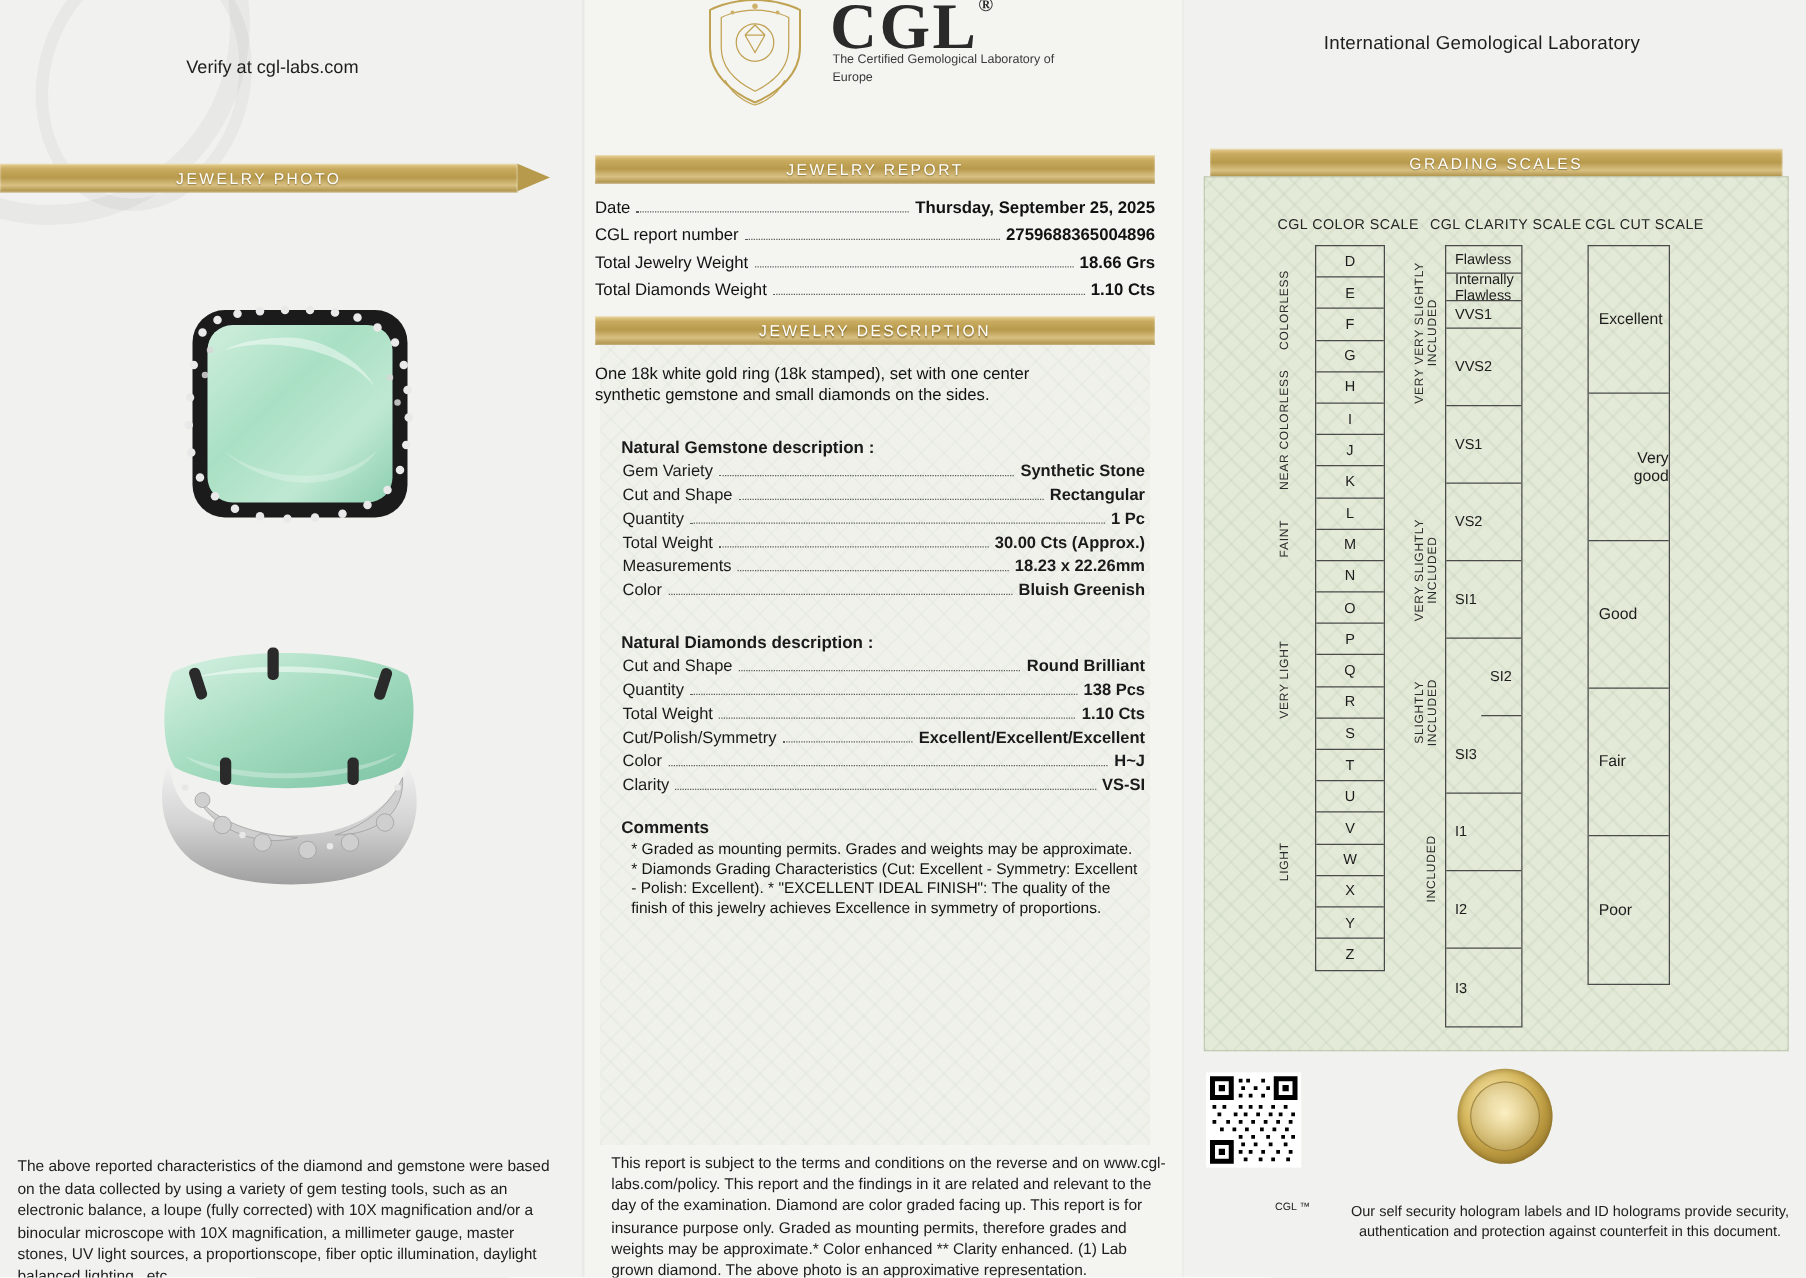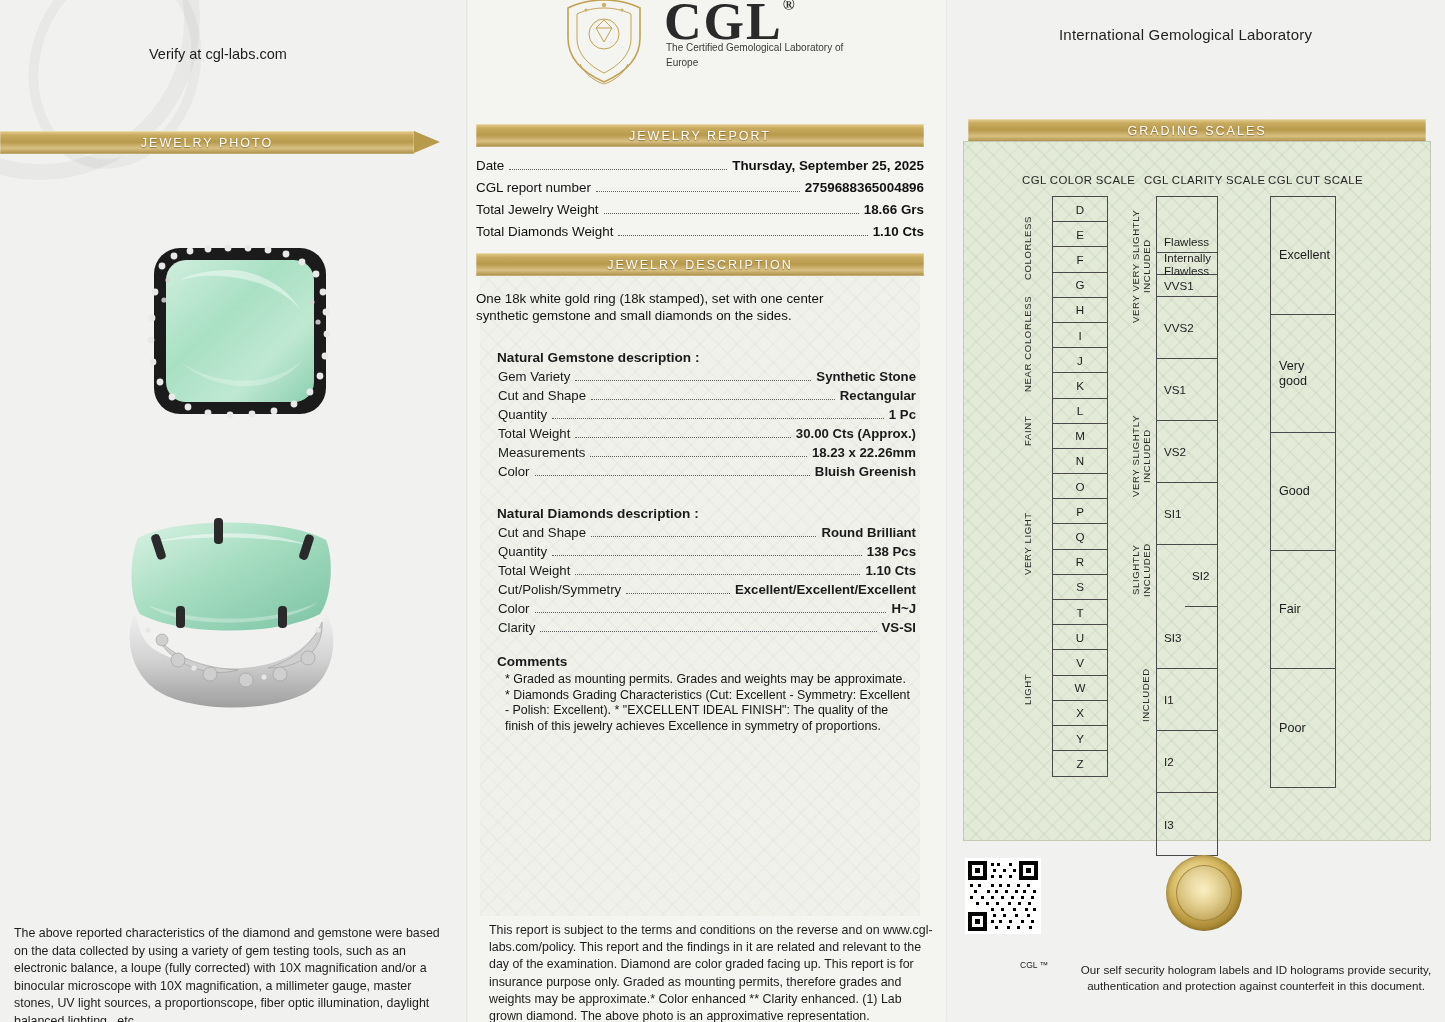--- a/index.html
+++ b/index.html
@@ -177,21 +177,21 @@
   }
 
   #clarity-ladder { left: 1156px; top: 196px; width: 62px; }
   .crow {
     border-bottom: 1.2px solid #4a4a4a; padding-left: 7px;
     display: flex; align-items: center;
     font-size: 11.6px; color: #1c1c1c;
   }
   .crow:last-child { border-bottom: none; }
 
-  #cut-ladder { left: 1270px; top: 196px; width: 66px; }
+  #cut-ladder { left: 1270px; top: 196px; width: 66px; text-align: right; }
   .cutrow {
     border-bottom: 1.2px solid #4a4a4a; padding-left: 8px;
     display: flex; align-items: center;
     font-size: 12.6px; color: #1c1c1c; line-height: 15px;
   }
   .cutrow:last-child { border-bottom: none; }
 
   
   .qr {
     position: absolute; left: 965px; top: 858px; width: 76px; height: 76px;
@@ -501,21 +501,21 @@
       <div class="lrow">S</div>
       <div class="lrow">T</div>
       <div class="lrow">U</div>
       <div class="lrow">V</div>
       <div class="lrow">W</div>
       <div class="lrow">X</div>
       <div class="lrow">Y</div>
       <div class="lrow">Z</div>
     </div>
   <div class="ladder" id="clarity-ladder">
-      <div class="crow" style="height: 22px; margin-top: 34px;">Flawless</div>
+      <div class="crow" style="height: 22px;">Flawless</div>
       <div class="crow" style="height: 22px;">Internally Flawless</div>
       <div class="crow" style="height: 22px;">VVS1</div>
       <div class="crow" style="height: 62px;">VVS2</div>
       <div class="crow" style="height: 62px;">VS1</div>
       <div class="crow" style="height: 62px;">VS2</div>
       <div class="crow" style="height: 62px;">SI1</div>
       <div class="crow" style="height: 62px; margin-left: 28px;">SI2</div>
       <div class="crow" style="height: 62px;">SI3</div>
       <div class="crow" style="height: 62px;">I1</div>
       <div class="crow" style="height: 62px;">I2</div>

